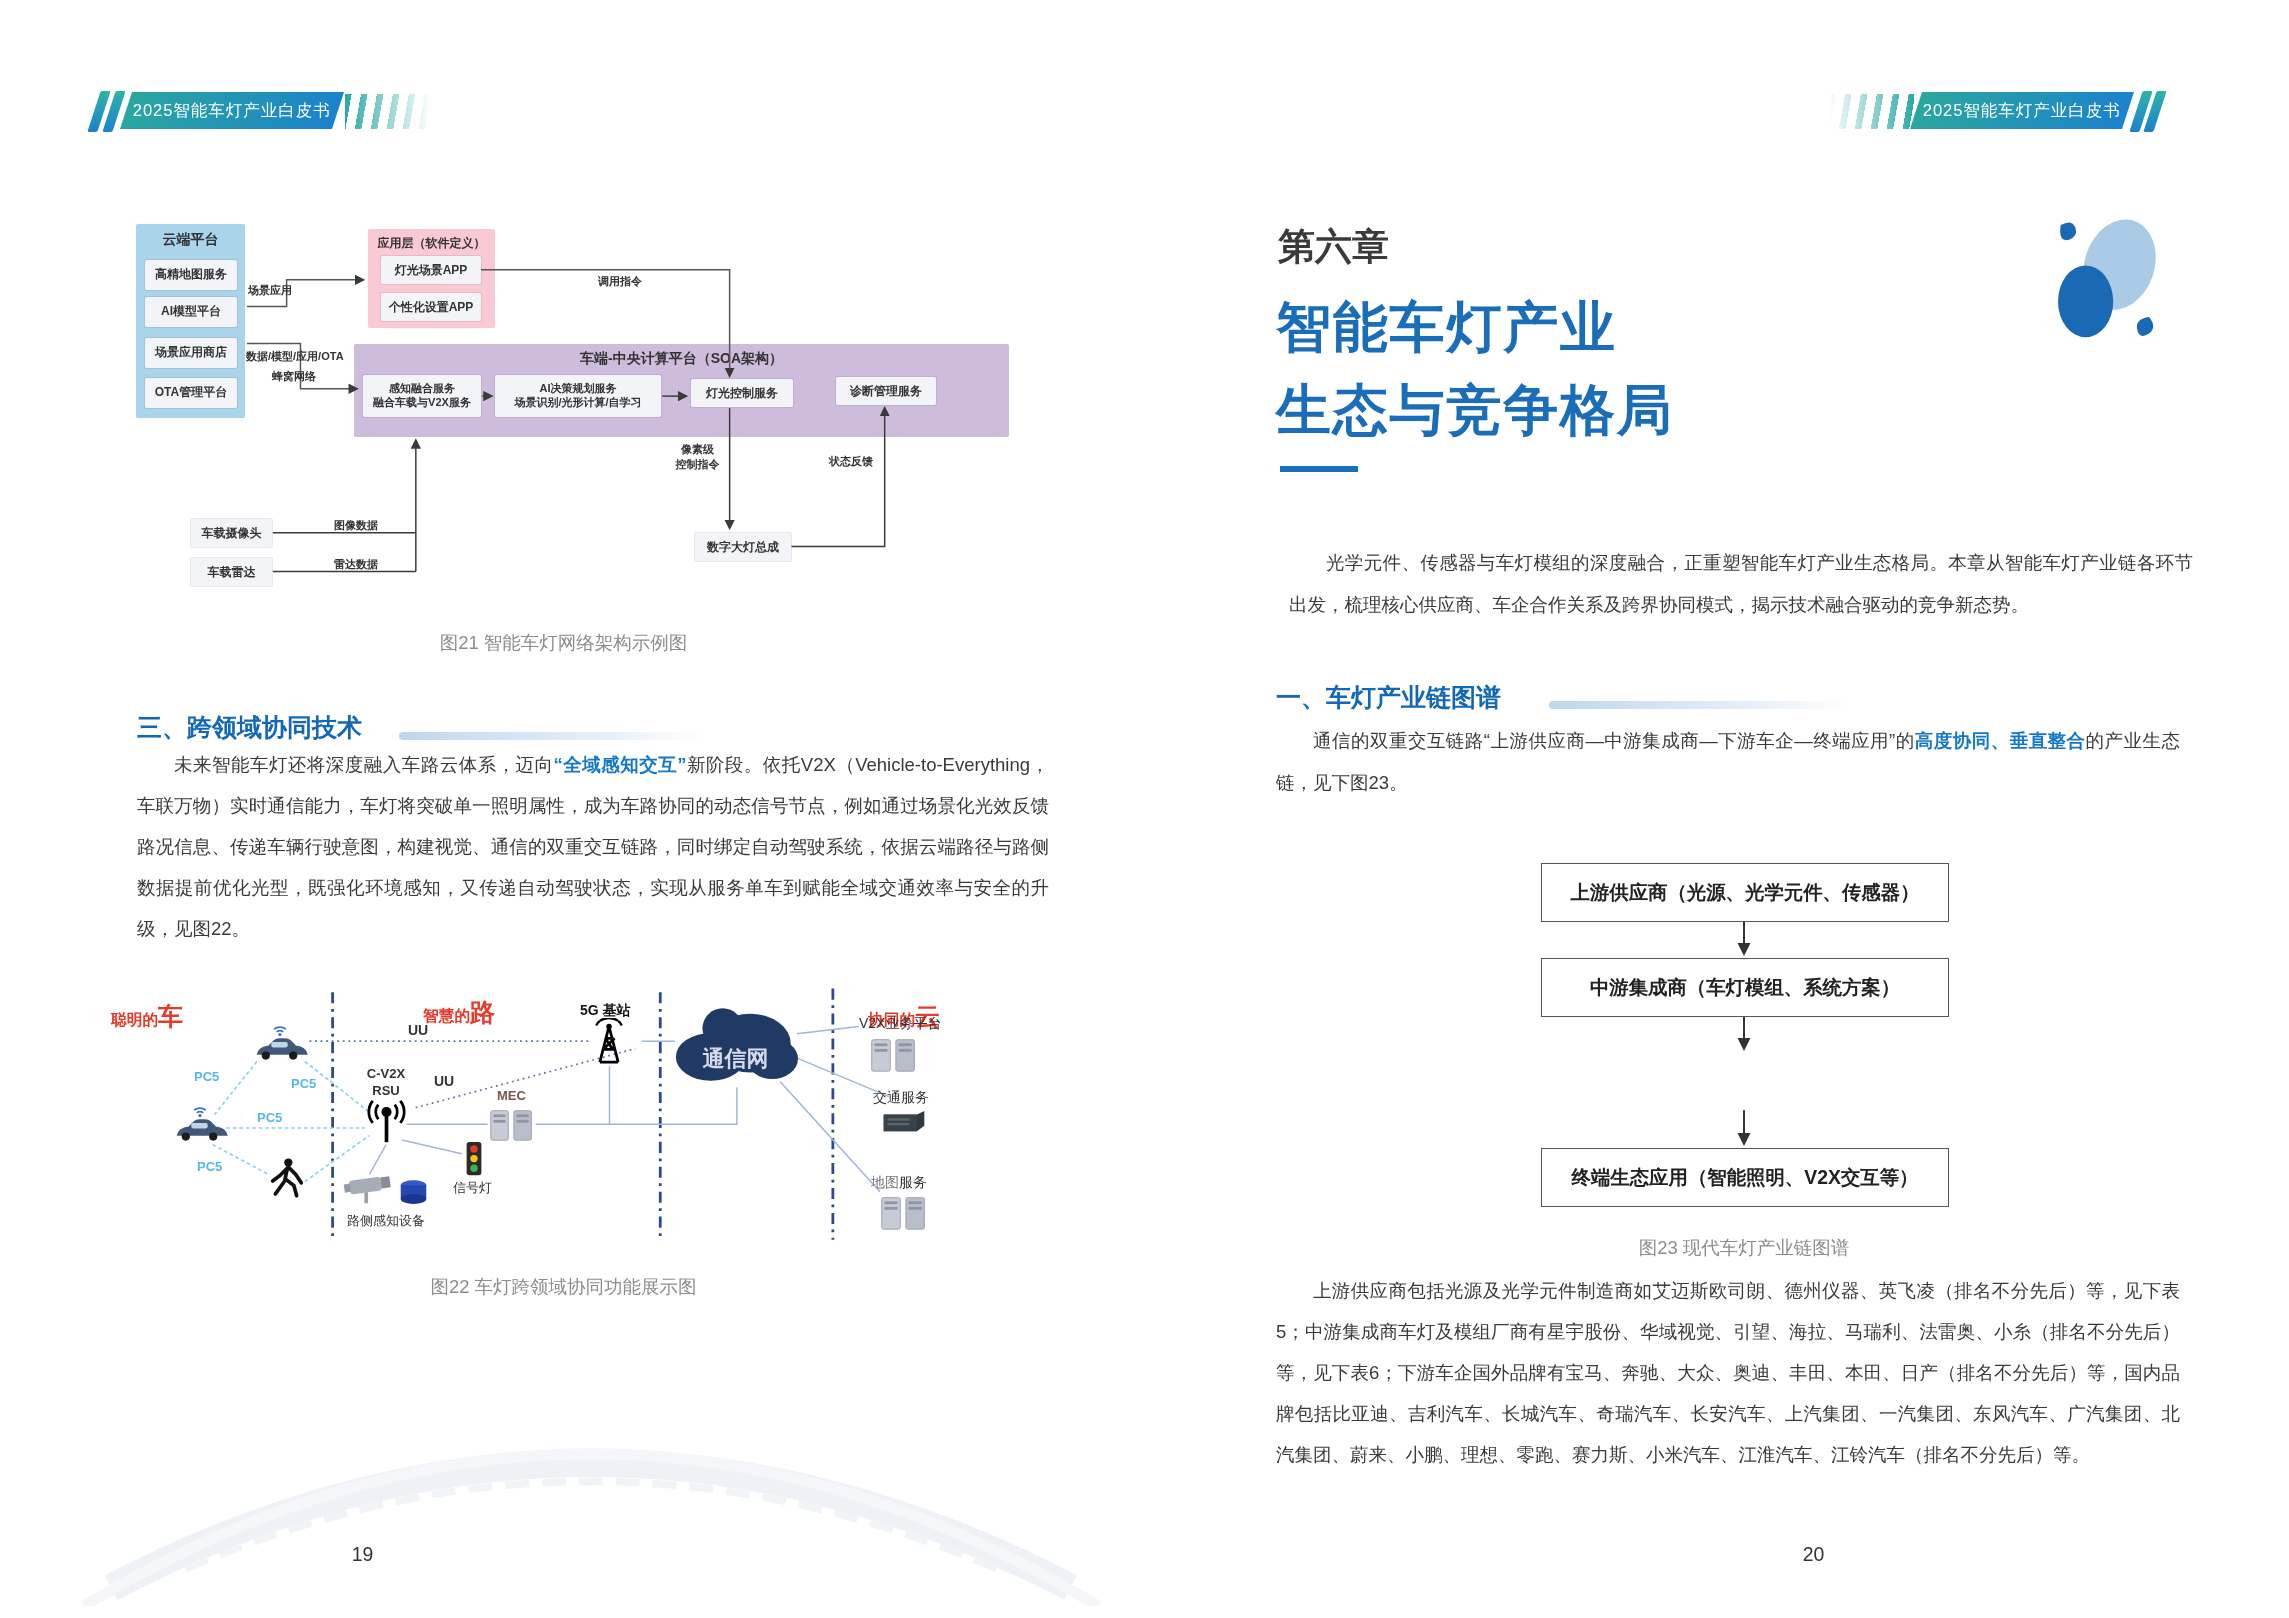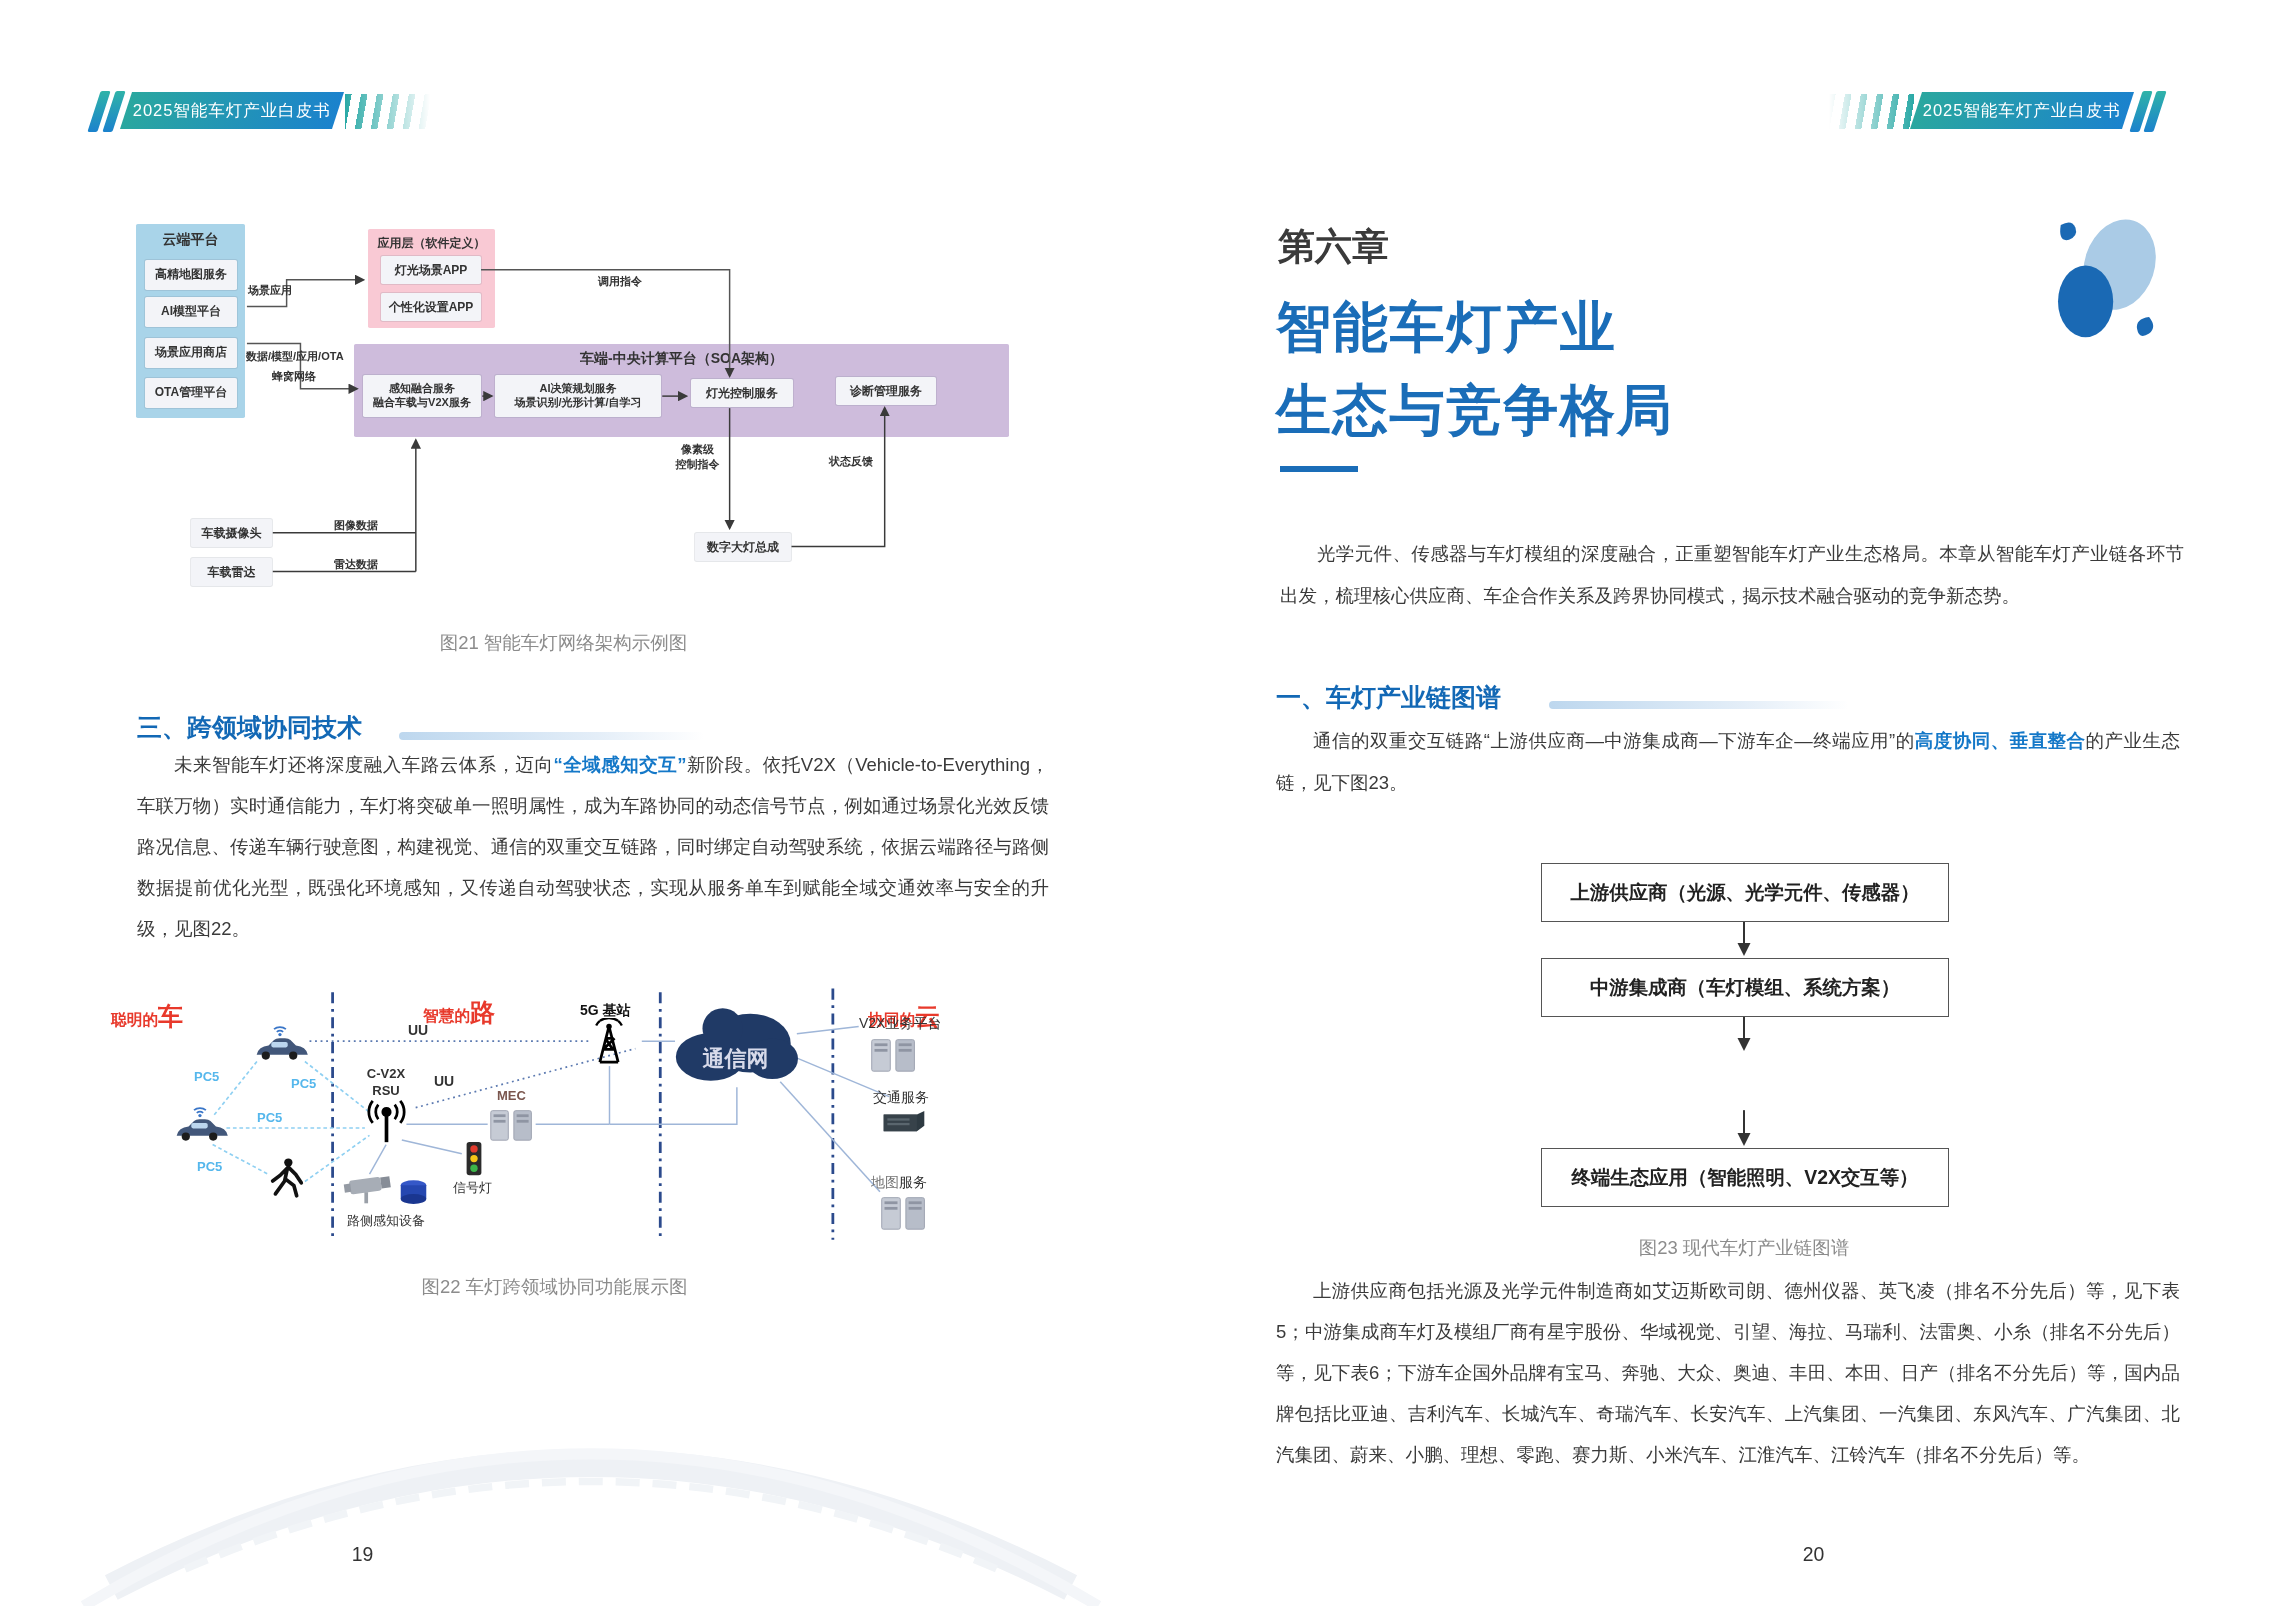--- a/index.html
+++ b/index.html
@@ -321,21 +321,21 @@
   <div class="small-lab" style="left:492px;top:18.5px;font-weight:bold;font-size:14px;color:#111;">5G 基站</div>
   <div class="small-lab" style="left:365px;top:196px;">信号灯</div>
   <div class="small-lab" style="left:259px;top:229px;">路侧感知设备</div>
   <div class="small-lab" style="left:771px;top:32px;font-size:14px;">V2X业务平台</div>
   <div class="small-lab" style="left:785px;top:106px;font-size:14px;">交通服务</div>
   <div class="small-lab" style="left:783px;top:191px;font-size:14px;">
     <span style="color:#737373;font-weight:normal;">地图</span><span>服务</span>
   </div>
 </div>
 
-<div class="caption" style="left:79px;top:1274px;width:951px;text-align:center;">图22 车灯跨领域协同功能展示图</div>
+<div class="caption" style="left:88px;top:1274px;width:951px;text-align:center;">图22 车灯跨领域协同功能展示图</div>
 
 <div class="pagenum" style="left:330px;top:1543px;">19</div>
 
 <div class="stripes" style="left:1829px;top:94px;width:85px;">
   <div class="fadeL"></div>
 </div>
 <div class="banner" style="left:1916px;top:92px;width:212px;">
   <span>2025智能车灯产业白皮书</span>
 </div>
 <div class="slash" style="left:2136px;top:91px;"></div>
@@ -348,21 +348,21 @@
 </div>
 <div class="chapter-underline" style="left:1280px;top:466px;"></div>
 
 <svg class="linesvg" style="left:2035px;top:214px;" width="138" height="138" viewBox="0 0 150 150">
   <path d="M28,12 q12,-7 16,3 q3,9 -7,13 q-12,3 -9,-16 z" fill="#1a69b4"></path>
   <ellipse cx="92" cy="55" rx="38" ry="50" fill="#aacbe6" transform="rotate(18 92 55)"></ellipse>
   <ellipse cx="55" cy="95" rx="30" ry="39" fill="#1a69b4"></ellipse>
   <path d="M124,112 q9,11 0,18 q-11,7 -13,-5 q-2,-11 13,-13 z" fill="#1a69b4"></path>
 </svg>
 
-<p class="body-p" style="left:1276px;top:529px;width:904px;line-height:42px;margin:4px;">光学元件、传感器与车灯模组的深度融合，正重塑智能车灯产业生态格局。本章从智能车灯产业链各环节出发，梳理核心供应商、车企合作关系及跨界协同模式，揭示技术融合驱动的竞争新态势。</p>
+<p class="body-p" style="left:1276px;top:529px;width:904px;line-height:42px;margin:13px;">光学元件、传感器与车灯模组的深度融合，正重塑智能车灯产业生态格局。本章从智能车灯产业链各环节出发，梳理核心供应商、车企合作关系及跨界协同模式，揭示技术融合驱动的竞争新态势。</p>
 
 <div class="h-blue" style="left:1276px;top:681px;">一、车灯产业链图谱</div>
 <div class="hline" style="left:1549px;top:701px;width:300px;"></div>
 
 <p class="body-p" style="left:1276px;top:720px;width:904px;line-height:42px;margin:0;">
   <span>通信的双重交互链路“上游供应商—中游集成商—下游车企—终端应用”的</span><span class="hl">高度协同、垂直整合</span><span>的产业生态链，见下图23。</span>
 </p>
 
 <div class="abs" style="left:1495px;top:858px;width:498px;height:425px;">
   <svg class="linesvg" width="498" height="425" viewBox="0 0 540 460">

